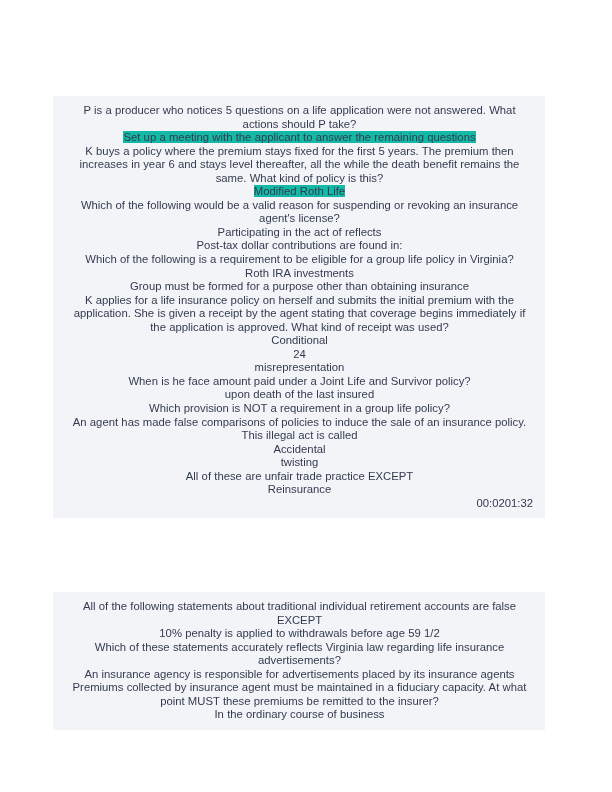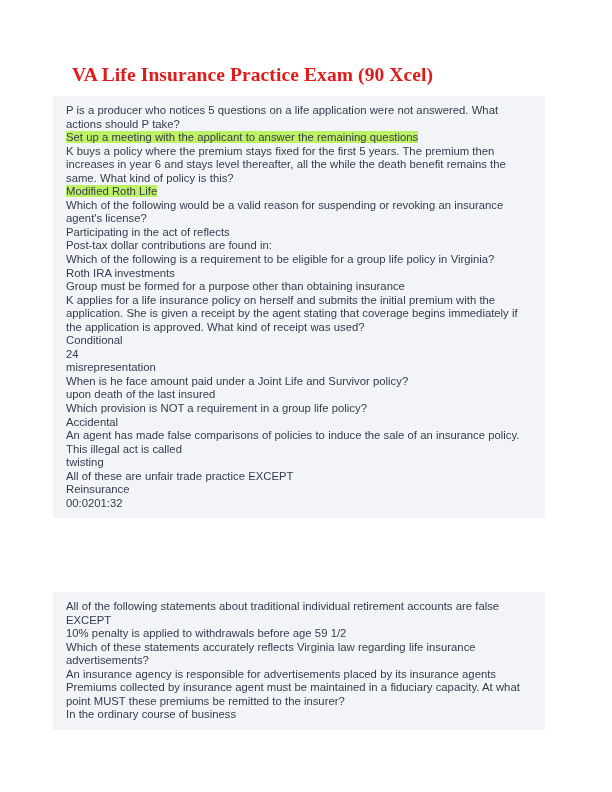--- a/index.html
+++ b/index.html
@@ -42,68 +42,68 @@
   }
   #panel-a { top: 96px; }
   #panel-b { top: 592px; }
 
   .qa-line {
     font-size: 11.3px;
     line-height: 13.55px;
     color: #333b4f;
     margin: 0;
     padding: 0;
-    text-align: left;
+    text-align: center;
     word-spacing: 0.1px;
   }
   .hl-text {
-    background: #bef264;
+    background: #14b8a6;
     color: #333b4f;
     font-size: 11.3px;
   }
   .timestamp {
     font-size: 11.3px;
     line-height: 13.55px;
     color: #333b4f;
+    text-align: right;
   }
   .blank-rule {
     display: inline-block;
     width: 36px;
     border-bottom: 1px solid #333b4f;
     margin: 0 2px 0 2px;
     vertical-align: 2px;
   }
 </style>
 </head>
 <body>
 
 <div class="page">
 
-  <div class="doc-title">VA Life Insurance Practice Exam (90 Xcel)</div>
 
   <div class="panel" id="panel-a">
       <div class="qa-line">P is a producer who notices 5 questions on a life application were not answered. What actions should P take?</div>
       <div class="qa-line"><span class="hl-text">Set up a meeting with the applicant to answer the remaining questions</span></div>
       <div class="qa-line">K buys a policy where the premium stays fixed for the first 5 years. The premium then increases in year 6 and stays level thereafter, all the while the death benefit remains the same. What kind of policy is this?</div>
       <div class="qa-line"><span class="hl-text">Modified Roth Life</span></div>
       <div class="qa-line">Which of the following would be a valid reason for suspending or revoking an insurance agent's license?</div>
       <div class="qa-line">Participating in the act of reflects</div>
       <div class="qa-line">Post-tax dollar contributions are found in:</div>
       <div class="qa-line">Which of the following is a requirement to be eligible for a group life policy in Virginia?</div>
       <div class="qa-line">Roth IRA investments</div>
       <div class="qa-line">Group must be formed for a purpose other than obtaining insurance</div>
       <div class="qa-line">K applies for a life insurance policy on herself and submits the initial premium with the application. She is given a receipt by the agent stating that coverage begins immediately if the application is approved. What kind of receipt was used?</div>
       <div class="qa-line">Conditional</div>
       <div class="qa-line">24</div>
       <div class="qa-line">misrepresentation</div>
       <div class="qa-line">When is he face amount paid under a Joint Life and Survivor policy?</div>
       <div class="qa-line">upon death of the last insured</div>
       <div class="qa-line">Which provision is NOT a requirement in a group life policy?</div>
+      <div class="qa-line">An agent has made false comparisons of policies to induce the sale of an insurance policy. This illegal act is called</div>
       <div class="qa-line">Accidental</div>
-      <div class="qa-line">An agent has made false comparisons of policies to induce the sale of an insurance policy. This illegal act is called</div>
       <div class="qa-line">twisting</div>
       <div class="qa-line">All of these are unfair trade practice EXCEPT</div>
       <div class="qa-line">Reinsurance</div>
       <div class="timestamp">00:0201:32</div>
     </div>
   <div class="panel" id="panel-b">
       <div class="qa-line">All of the following statements about traditional individual retirement accounts are false EXCEPT</div>
       <div class="qa-line">10% penalty is applied to withdrawals before age 59 1/2</div>
       <div class="qa-line">Which of these statements accurately reflects Virginia law regarding life insurance advertisements?</div>
       <div class="qa-line">An insurance agency is responsible for advertisements placed by its insurance agents</div>

